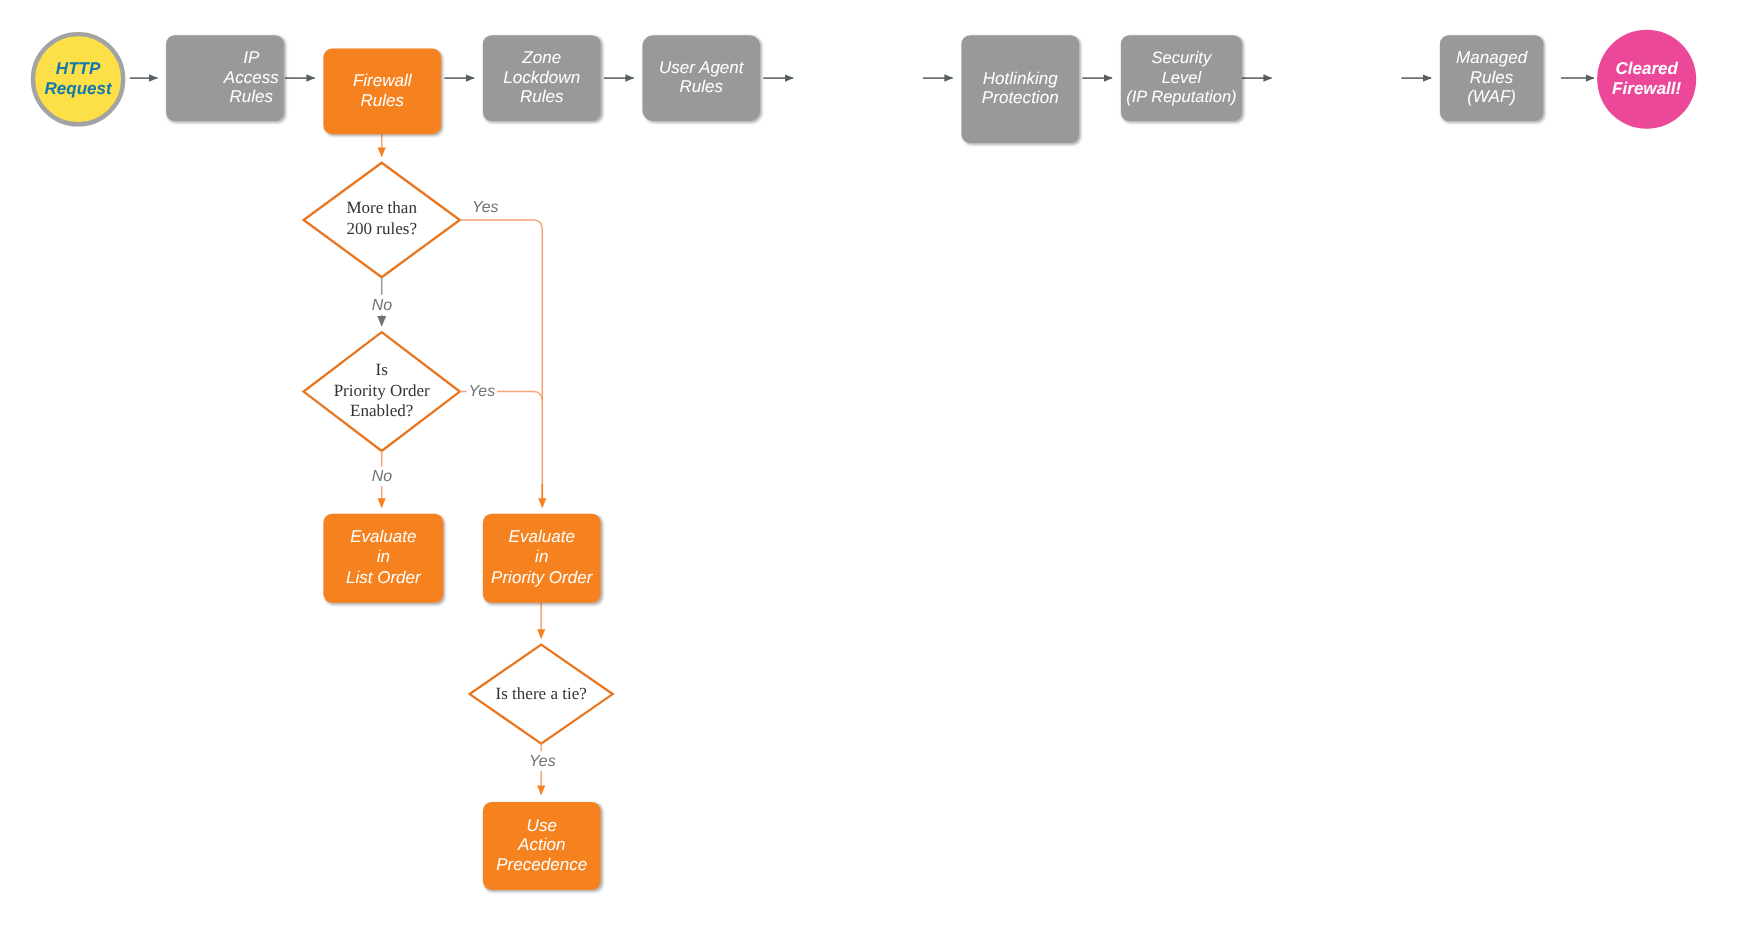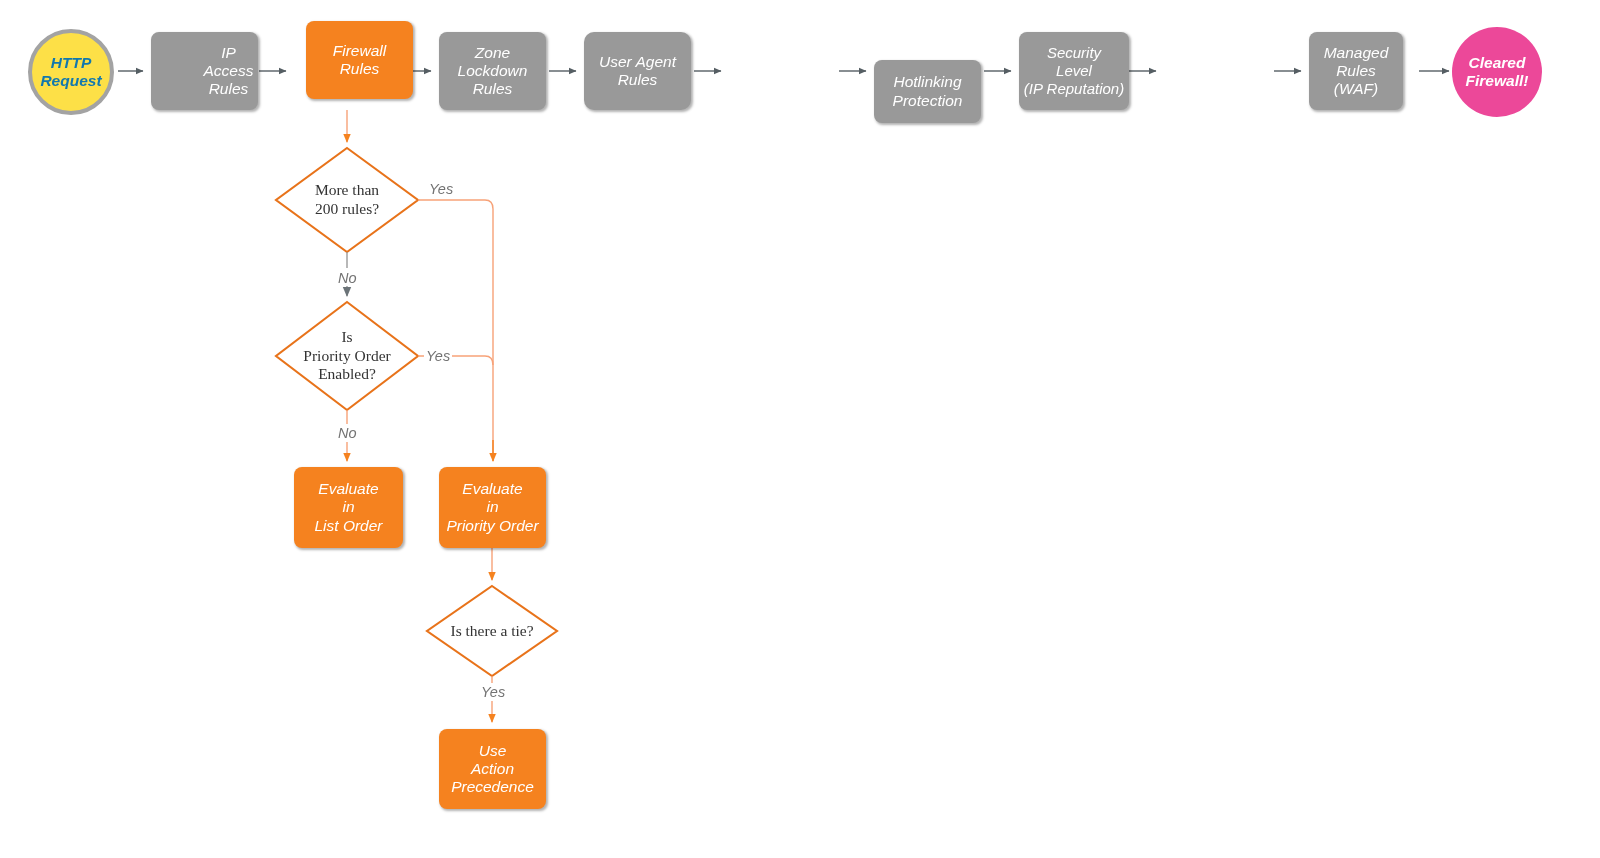--- a/index.html
+++ b/index.html
@@ -153,38 +153,38 @@
   <div class="node term outline" style="left:28px; top:29px; width:86px; height:86px;">
     <span style="white-space:pre-line">HTTP
 Request</span>
   </div>
 
   <div class="node proc gray" style="left:151px; top:32px; width:107px; height:78px;padding-left:48px;">
     <span style="white-space:pre-line">IP Access
 Rules</span>
   </div>
 
-  <div class="node proc orange" style="left:294px; top:21px; width:107px; height:78px;margin-left:12px;">
+  <div class="node proc orange" style="left:294px; top:44px; width:107px; height:78px;">
     <span style="white-space:pre-line">Firewall
 Rules</span>
   </div>
 
   <div class="node proc gray" style="left:439px; top:32px; width:107px; height:78px;">
     <span style="white-space:pre-line">Zone
 Lockdown
 Rules</span>
   </div>
 
   <div class="node proc gray" style="left:584px; top:32px; width:107px; height:78px;border-radius:10px;">
     <span style="white-space:pre-line">User Agent
 Rules</span>
   </div>
 
 
-  <div class="node proc gray" style="left:874px; top:32px; width:107px; height:63px;margin-top:28px;">
+  <div class="node proc gray" style="left:874px; top:32px; width:107px; height:98px;">
     <span style="white-space:pre-line">Hotlinking
 Protection</span>
   </div>
 
   <div class="node proc gray" style="left:1019px; top:32px; width:110px; height:78px; font-size:15px;">
     <span style="white-space:pre-line">Security
 Level
 (IP Reputation)</span>
   </div>
 

